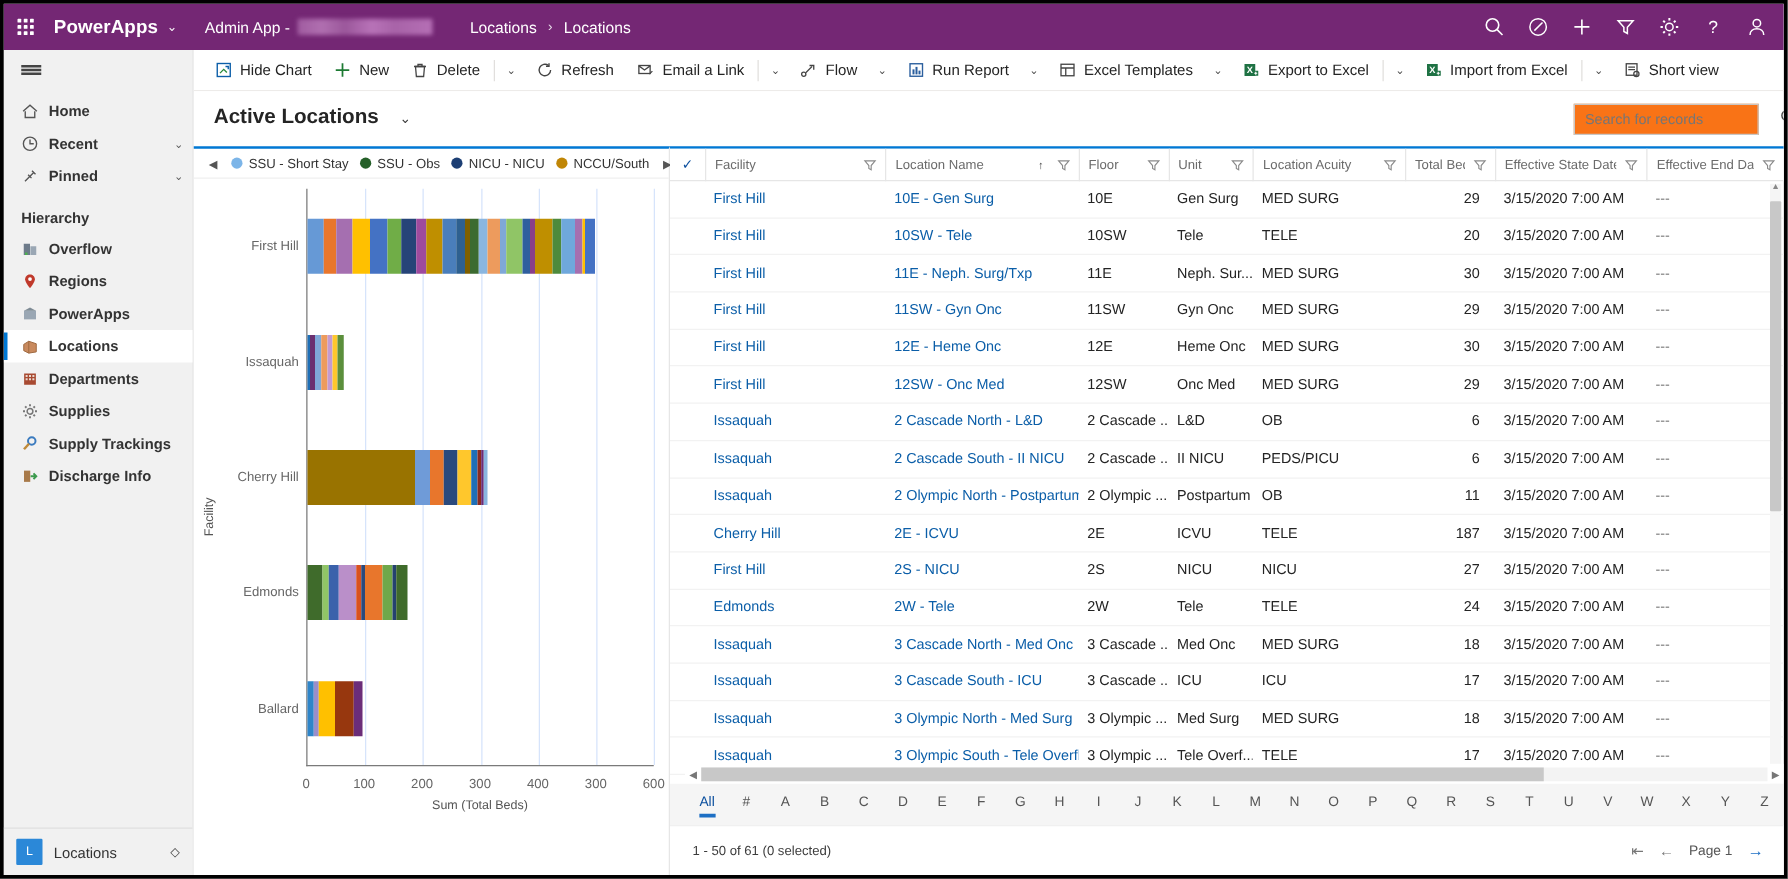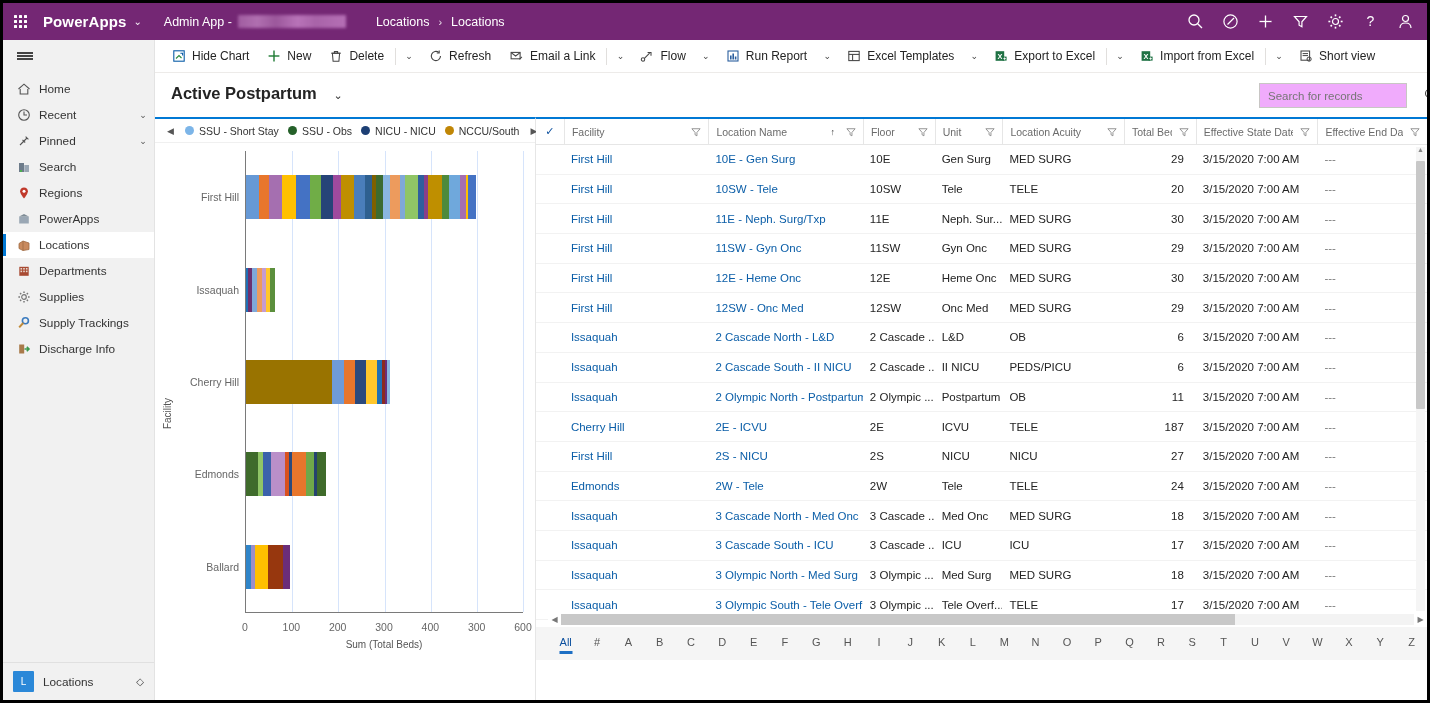--- a/index.html
+++ b/index.html
@@ -73,21 +73,21 @@
   .sb-ham {
     height: 32px; display: flex; align-items: center; padding-left: 14px; cursor: pointer;
   }
   .sb-ham span { display: block; width: 16px; height: 1.6px; background: #444; margin: 1.6px 0; }
   .sb-list { padding-top: 4px; }
   .sb-item {
     position: relative; height: 26px; display: flex; align-items: center;
     padding-left: 14px; font-size: 11.8px; color: #333; cursor: pointer;
   }
   .sb-item .ic { width: 22px; display: flex; align-items: center; }
-  .sb-item .lbl { flex: 1; }
+  .sb-item .lbl { flex: 1; font-weight: bold; }
   .sb-item .tail { width: 22px; text-align: center; font-size: 9px; color: #555; }
   .sb-item.sel { background: #ffffff; }
   .sb-item.sel:before {
     content: ""; position: absolute; left: 0; top: 2px; bottom: 2px; width: 3px; background: #0078d4;
   }
   .sb-group {
     font-size: 11.8px; font-weight: bold; color: #333;
     padding: 13px 0 5px 14px;
   }
   .sb-bottom {
@@ -127,21 +127,21 @@
     position: absolute; left: 152px; top: 70px; right: 0; height: 44px;
     background: #fff;
   }
   .viewtitle {
     position: absolute; left: 16px; top: 11px;
     font-size: 16.5px; font-weight: bold; color: #242424; cursor: pointer;
   }
   .viewtitle .c { font-size: 11px; font-weight: normal; margin-left: 12px; color: #333; }
   .searchbox {
     position: absolute; right: 20px; top: 10px; width: 148px; height: 25px;
-    border: 1px solid #c8c6c4; background: #f0abfc;
+    border: 1px solid #c8c6c4; background: #f97316;
     display: flex; align-items: center; padding: 0 6px;
   }
   .searchbox input {
     flex: 1; border: 0; outline: 0; font-size: 11.5px; color: #333;
     font-family: "Liberation Sans", sans-serif; background: transparent;
   }
   .searchbox input::placeholder { color: #767676; }
 
   
   .chartpanel {
@@ -388,29 +388,30 @@
           <span class="ic">
             <svg width="14" height="14" viewBox="0 0 14 14">
               <path d="M4 10l6-6M8.6 2.6l2.8 2.8M5.5 5.8l2.7 2.7M3 11l2.2-2.2" fill="none" stroke="#555" stroke-width="1.1"></path>
             </svg>
           </span>
           <span class="lbl">Pinned</span>
           <span class="tail">⌄</span>
         </div>
       </div>
     <div id="sidebar-groups">
+        <div class="sb-group">Hierarchy</div>
         <div class="sb-item">
           <span class="ic">
             <svg width="14" height="14" viewBox="0 0 14 14">
               <rect x="2" y="3" width="5" height="9" fill="#6d7b8a"></rect>
               <rect x="7.3" y="5" width="4.7" height="7" fill="#9aa7b4"></rect>
               <rect x="3" y="10" width="2" height="2" fill="#4caf50"></rect>
             </svg>
           </span>
-          <span class="lbl">Search</span>
+          <span class="lbl">Overflow</span>
         </div>
         <div class="sb-item">
           <span class="ic">
             <svg width="14" height="14" viewBox="0 0 14 14">
               <path d="M7 1.5c2.2 0 3.9 1.7 3.9 3.8C10.9 8 7 12.5 7 12.5S3.1 8 3.1 5.3C3.1 3.2 4.8 1.5 7 1.5z" fill="#c0392b"></path>
               <circle cx="7" cy="5.2" r="1.5" fill="#fff"></circle>
             </svg>
           </span>
           <span class="lbl">Regions</span>
         </div>
@@ -613,21 +614,21 @@
             <line x1="3.6" y1="6.6" x2="9" y2="6.6" stroke="#444" stroke-width="1"></line>
             <circle cx="10.1" cy="10.1" r="2.1" fill="none" stroke="#444" stroke-width="1"></circle>
           </svg>
         </span>
         <span>Short view</span>
       </div>
     </div>
 
   <div class="viewhdr">
     <div class="viewtitle">
-      <span>Active Postpartum</span>
+      <span>Active Locations</span>
       <span class="c">⌄</span>
     </div>
     <div class="searchbox">
       <input type="text" placeholder="Search for records" style="">
       <span>
         <svg width="13" height="13" viewBox="0 0 13 13">
             <circle cx="5.4" cy="5.4" r="3.9" fill="none" stroke="#444" stroke-width="1.1"></circle>
             <line x1="8.3" y1="8.3" x2="11.6" y2="11.6" stroke="#444" stroke-width="1.1"></line>
           </svg>
       </span>
@@ -1044,14 +1045,23 @@
       <div class="a">S</div>
       <div class="a">T</div>
       <div class="a">U</div>
       <div class="a">V</div>
       <div class="a">W</div>
       <div class="a">X</div>
       <div class="a">Y</div>
       <div class="a">Z</div>
     </div>
 
+  <div class="statusbar">
+    <div class="txt">1 - 50 of 61 (0 selected)</div>
+    <div class="pg">
+      <span class="ia">⇤</span>
+      <span class="ia">←</span>
+      <span>Page 1</span>
+      <span class="next">→</span>
+    </div>
+  </div>
 
 </div>
 
 </body></html>

